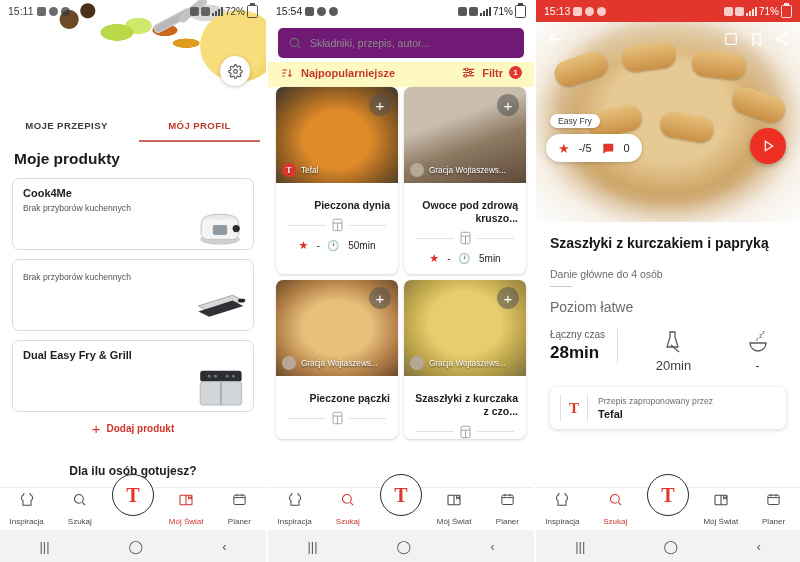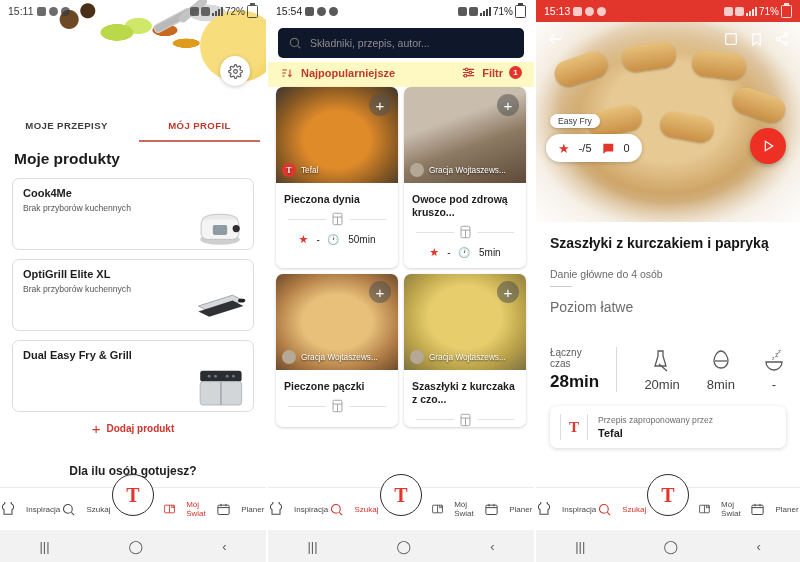--- a/index.html
+++ b/index.html
@@ -64,35 +64,35 @@
   .servq{text-align:center;font-size:12px;color:#1e1e1e;font-weight:600;margin-top:28px;}
   .steprow{display:flex;align-items:center;justify-content:center;gap:12px;margin-top:12px;}
   .circbtn{width:30px;height:30px;border-radius:50%;background:#e8352b;color:#fff;display:flex;
     align-items:center;justify-content:center;font-size:17px;line-height:1;font-weight:500;}
   .qtybox{width:48px;height:34px;border:1px solid #bdbdbd;border-radius:4px;display:flex;
     align-items:center;justify-content:center;font-size:14px;color:#1c1c1c;background:#fff;}
 
   
   .bottomnav{position:absolute;left:0;right:0;bottom:32px;height:42px;background:#fff;
     display:flex;align-items:center;border-top:1px solid #ececec;z-index:9;}
-  .navitem{flex:1;display:flex;flex-direction:row;align-items:center;justify-content:center;gap:10px;
+  .navitem{flex:1;display:flex;flex-direction:column;align-items:center;justify-content:center;gap:10px;
     font-size:8px;color:#4a4a4a;}
   .navitem.active{color:#d0342b;}
   .navitem.spacer{visibility:hidden;}
   .fab{position:absolute;left:50%;transform:translateX(-50%);bottom:46px;width:40px;height:40px;
     border-radius:50%;background:#fff;border:1.4px solid #2b2b2b;display:flex;align-items:center;
     justify-content:center;z-index:10;}
   .fab span{color:#e2352b;font-weight:700;font-size:20px;line-height:1;font-family:"Liberation Serif",serif;}
   .sysnav{position:absolute;left:0;right:0;bottom:0;height:32px;background:#f2f2f2;display:flex;
     align-items:center;justify-content:space-around;z-index:9;}
   .sysnav .g{color:#5d5d5d;font-size:13px;}
 
   
   .searchwrap{padding:6px 10px 4px;background:#fff;}
-  .searchbar{height:30px;background:#0f172a;border-radius:5px;display:flex;align-items:center;
+  .searchbar{height:30px;background:#701a75;border-radius:5px;display:flex;align-items:center;
     gap:8px;padding:0 10px;}
   .searchbar .ph{font-size:10.5px;color:#8d8d8d;}
   .sortrow{display:flex;align-items:center;padding:4px 12px 8px;background:#fef9c3;}
   .sortleft{display:flex;align-items:center;gap:7px;color:#c0392b;font-size:11px;font-weight:600;flex:1;}
   .sortright{display:flex;align-items:center;gap:6px;color:#c0392b;font-size:11px;font-weight:600;}
   .badge{width:13px;height:13px;border-radius:50%;background:#e2352b;color:#fff;font-size:8px;
     display:flex;align-items:center;justify-content:center;font-weight:700;}
   .grid{display:grid;grid-template-columns:1fr 1fr;gap:6px;padding:0 8px;}
   .rcard{background:#fff;border-radius:7px;box-shadow:0 1px 3px rgba(0,0,0,.18);overflow:hidden;}
   .rimg{position:relative;height:96px;}
@@ -102,21 +102,21 @@
   .rimg.i4{background:radial-gradient(ellipse at 50% 45%,#e7cd6b 0 42%,#b9a14a 70%,#7d7140 100%);}
   .addbtn{position:absolute;right:7px;top:7px;width:22px;height:22px;border-radius:50%;
     background:rgba(80,80,80,.55);color:#fff;display:flex;align-items:center;justify-content:center;
     font-size:15px;line-height:1;font-weight:300;}
   .authorrow{position:absolute;left:6px;bottom:6px;display:flex;align-items:center;gap:5px;
     color:#fff;font-size:8.2px;text-shadow:0 1px 2px rgba(0,0,0,.7);max-width:94%;}
   .avat{width:14px;height:14px;border-radius:50%;background:#e2352b;color:#fff;display:flex;
     align-items:center;justify-content:center;font-size:8px;font-weight:700;flex:0 0 auto;
     font-family:"Liberation Serif",serif;}
   .avat.user{background:#b5a896;}
-  .rname{font-size:10.5px;font-weight:700;color:#1d1d1d;text-align:left;padding:10px 8px 6px;line-height:1.25;}
+  .rname{font-size:10.5px;font-weight:700;color:#1d1d1d;text-align:right;padding:16px 8px 6px;line-height:1.25;}
   .rdiv{display:flex;align-items:center;gap:5px;padding:0 12px;}
   .rdiv .ln{flex:1;height:1px;background:#e2e2e2;}
   .rmeta{display:flex;align-items:center;justify-content:center;gap:8px;padding:7px 0 9px;font-size:10px;color:#1d1d1d;}
   .rmeta .st{color:#e2352b;font-size:11px;}
   .rmeta .ic{color:#d0342b;}
 
   
   .hero3{position:relative;height:200px;flex:0 0 auto;overflow:hidden;
     background:radial-gradient(ellipse at 50% 45%, #e7c993 0 32%, #c79c5d 58%, #f0ece4 100%);}
   .hero3 .plate{position:absolute;inset:-6% -4%;background:radial-gradient(ellipse at 50% 50%, rgba(255,255,255,0) 45%, rgba(255,255,255,.75) 68%, #fdfdfd 100%);}
@@ -132,21 +132,21 @@
     font-size:11px;color:#1d1d1d;}
   .ratepill .st{color:#e2352b;font-size:13px;}
   .playbtn{position:absolute;right:14px;top:106px;width:36px;height:36px;border-radius:50%;
     background:#ed2f24;display:flex;align-items:center;justify-content:center;z-index:5;
     box-shadow:0 2px 5px rgba(0,0,0,.25);}
   .p3body{flex:1;padding:12px 14px 0;background:#fff;}
   .p3title{font-size:14px;font-weight:700;color:#151515;line-height:1.32;}
   .p3meta{font-size:10.5px;color:#6b6b6b;margin-top:16px;}
   .p3rule{width:22px;height:1px;background:#c9c9c9;margin:6px 0;}
   .p3meta2{font-size:14px;color:#6b6b6b;margin-top:12px;}
-  .timerow{display:flex;align-items:flex-end;margin-top:32px;gap:27px;}
+  .timerow{display:flex;align-items:flex-start;margin-top:14px;gap:27px;}
   .totblk{padding-right:12px;border-right:1px solid #d8d8d8;}
   .totlab{font-size:10px;color:#5c5c5c;}
   .totval{font-size:17px;font-weight:700;color:#141414;margin-top:3px;}
   .tcol{flex:1;display:flex;flex-direction:column;align-items:center;gap:3px;}
   .tcol .tv{font-size:13px;color:#3f3f3f;}
   .authcard{margin-top:14px;border-radius:7px;background:#fff;box-shadow:0 1px 4px rgba(0,0,0,.16);
     padding:8px 10px;display:flex;align-items:center;gap:10px;}
   .authlogo{width:26px;height:26px;display:flex;align-items:center;justify-content:center;
     border-left:1.2px solid #ddd;border-right:1.2px solid #ddd;color:#e2352b;font-weight:700;
     font-size:15px;font-family:"Liberation Serif",serif;}
@@ -210,21 +210,20 @@
         <svg class="prodimg" viewBox="0 0 60 48">
           <ellipse cx="30" cy="40" rx="22" ry="6" fill="#cfcfcf"></ellipse>
           <rect x="9" y="16" width="42" height="24" rx="7" fill="#f4f4f4" stroke="#bdbdbd"></rect>
           <path d="M10 18c4-8 36-8 40 0" fill="#e9e9e9" stroke="#bdbdbd"></path>
           <rect x="22" y="24" width="16" height="11" rx="2" fill="#8f9aa3"></rect>
           <circle cx="48" cy="28" r="4" fill="#2e2e2e"></circle>
         </svg>
       </div>
 
       <div class="prodcard">
-        <div class="prodname">OptiGrill Elite XL</div>
         <div class="prodsub">Brak przyborów kuchennych</div>
         <svg class="prodimg" viewBox="0 0 60 48">
           <path d="M6 24 L44 12 L56 18 L18 30 Z" fill="#d7d9db" stroke="#9aa0a4"></path>
           <path d="M6 30 L44 18 L56 24 L18 36 Z" fill="#2f3134"></path>
           <rect x="50" y="16" width="8" height="4" rx="2" fill="#222"></rect>
         </svg>
       </div>
 
       <div class="prodcard">
         <div class="prodname">Dual Easy Fry &amp; Grill</div>
@@ -560,27 +559,20 @@
           <div class="totval">28min</div>
         </div>
         <div class="tcol">
           <svg width="22" height="26" viewBox="0 0 22 26" fill="none" stroke="#5a5a5a" stroke-width="1.3">
             <path d="M7 3h5v5l3 10H4l3-10z"></path>
               <path d="M8 16l8 7"></path>
           </svg>
           <span class="tv">20min</span>
         </div>
         <div class="tcol">
-          <svg width="20" height="26" viewBox="0 0 20 26" fill="none" stroke="#5a5a5a" stroke-width="1.3">
-            <path d="M10 3c4 0 7 6 7 10a7 7 0 0 1-14 0c0-4 3-10 7-10z"></path>
-              <path d="M4 13h12"></path>
-          </svg>
-          <span class="tv">8min</span>
-        </div>
-        <div class="tcol">
           <svg width="24" height="26" viewBox="0 0 24 26" fill="none" stroke="#5a5a5a" stroke-width="1.3">
             <path d="M4 14a8 8 0 0 0 16 0z"></path>
             <text x="13" y="9" font-size="7" fill="#5a5a5a" stroke="none" font-family="Liberation Sans">z</text>
             <text x="16" y="5" font-size="6" fill="#5a5a5a" stroke="none" font-family="Liberation Sans">z</text>
             <text x="10" y="12" font-size="5" fill="#5a5a5a" stroke="none" font-family="Liberation Sans">z</text>
           </svg>
           <span class="tv">-</span>
         </div>
       </div>
 

